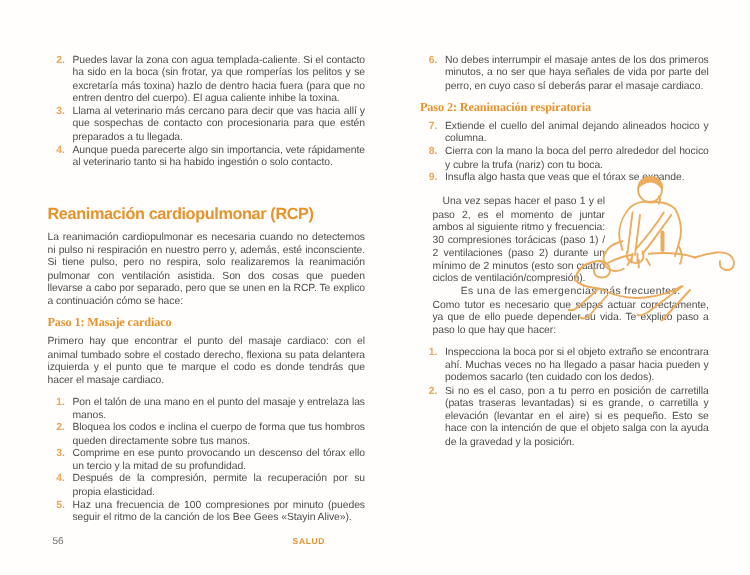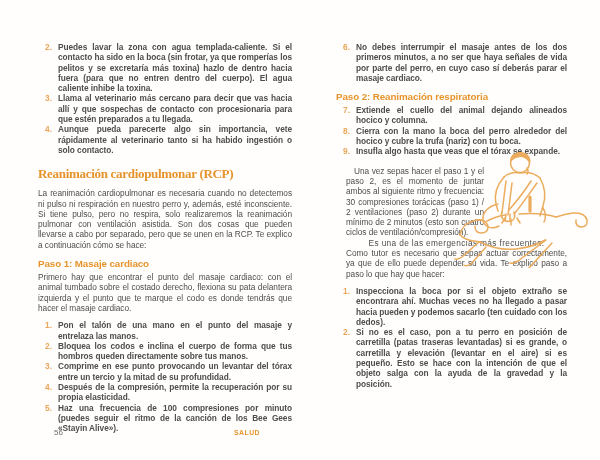--- a/index.html
+++ b/index.html
@@ -30,30 +30,30 @@
 
   p{margin:0;font-size:8.3px;line-height:10.3px;text-align:justify;letter-spacing:-0.05px;}
   .li{display:flex;align-items:flex-start;}
   .li .num{
     flex:none;width:14px;margin-right:6px;
     text-align:right;
     color:var(--accent-light);
     font-weight:bold;
     font-size:8.3px;line-height:10.3px;
   }
-  .li .li-text{flex:1;font-size:8.3px;line-height:10.3px;text-align:justify;letter-spacing:-0.05px;font-weight:bold;}
+  .li .li-text{flex:1;font-size:8.3px;line-height:10.3px;text-align:justify;letter-spacing:-0.05px;}
 
   h1{
-    font-family:Liberation Serif, serif;
+    font-family:Liberation Sans, sans-serif;
     font-weight:bold;color:var(--accent);
     font-size:13px;letter-spacing:-0.3px;
-    margin:11px 0 6px 0;white-space:nowrap;
+    margin:28px 0 6px 0;white-space:nowrap;
   }
   h2{
-    font-family:Liberation Sans, sans-serif;
+    font-family:Liberation Serif, serif;
     font-weight:bold;color:var(--accent);
     font-size:9.8px;letter-spacing:-0.1px;
     margin:8px 0 3px 0;white-space:nowrap;
   }
 
   .mt{margin-top:7px;}
   .indent10{margin-left:10px;}
   .first-indent{text-indent:8px;}
 
   .ratio-row{display:flex;margin-top:9px;}
@@ -61,21 +61,21 @@
   .illo-box{
     flex:none;width:108px;height:86px;
     margin:-16px -26px 0 auto;
     position:relative;
   }
   .illo-box svg{position:absolute;top:0;left:-32px;display:block;}
 
   .intro-line1{white-space:nowrap;letter-spacing:0.35px;text-align:center;}
 
   .footer{
-    position:absolute;top:386px;left:16px;right:0;
+    position:absolute;top:386px;left:4px;right:0;
     display:flex;justify-content:space-between;align-items:baseline;
   }
   .pnum{color:var(--page-number);font-size:8px;}
   .runhead{
     color:var(--accent);font-weight:bold;
     font-size:6.8px;letter-spacing:0.5px;
   }
   .runhead.inner-left{padding-right:32px;}
   .runhead.inner-right{padding-left:13px;}
 </style>
@@ -108,21 +108,21 @@
     <div class="li mt">
       <span class="num">1.</span>
       <span class="li-text">Pon el talón de una mano en el punto del masaje y entrelaza las manos.</span>
     </div>
     <div class="li">
       <span class="num">2.</span>
       <span class="li-text">Bloquea los codos e inclina el cuerpo de forma que tus hombros queden directamente sobre tus manos.</span>
     </div>
     <div class="li">
       <span class="num">3.</span>
-      <span class="li-text">Comprime en ese punto provocando un levantar del tórax entre un tercio y la mitad de su profundidad.</span>
+      <span class="li-text">Comprime en ese punto provocando un descenso del tórax ello un tercio y la mitad de su profundidad.</span>
     </div>
     <div class="li">
       <span class="num">4.</span>
       <span class="li-text">Después de la compresión, permite la recuperación por su propia elasticidad.</span>
     </div>
     <div class="li">
       <span class="num">5.</span>
       <span class="li-text">Haz una frecuencia de 100 compresiones por minuto (puedes seguir el ritmo de la canción de los Bee Gees «Stayin Alive»).</span>
     </div>
 

